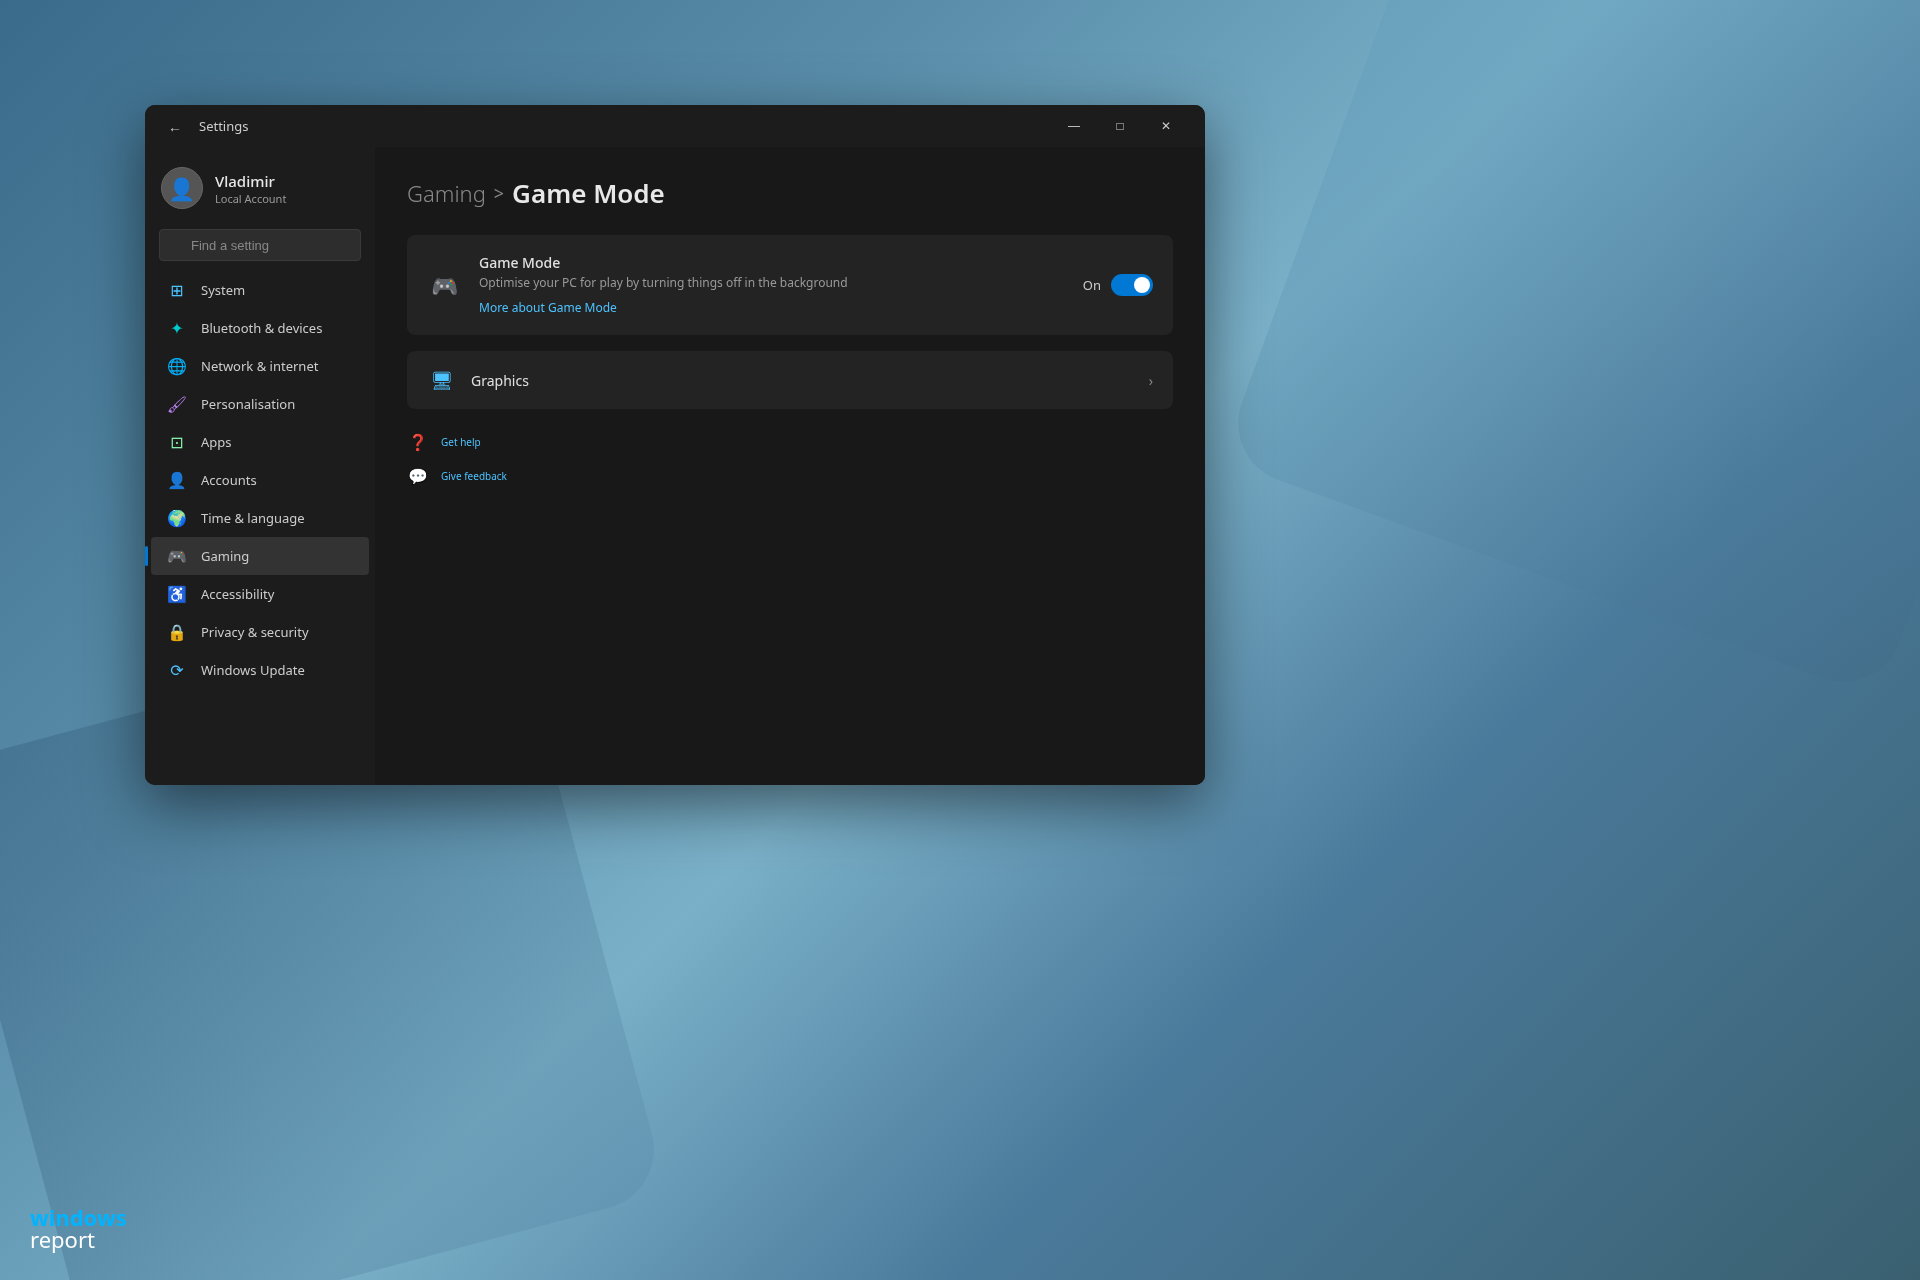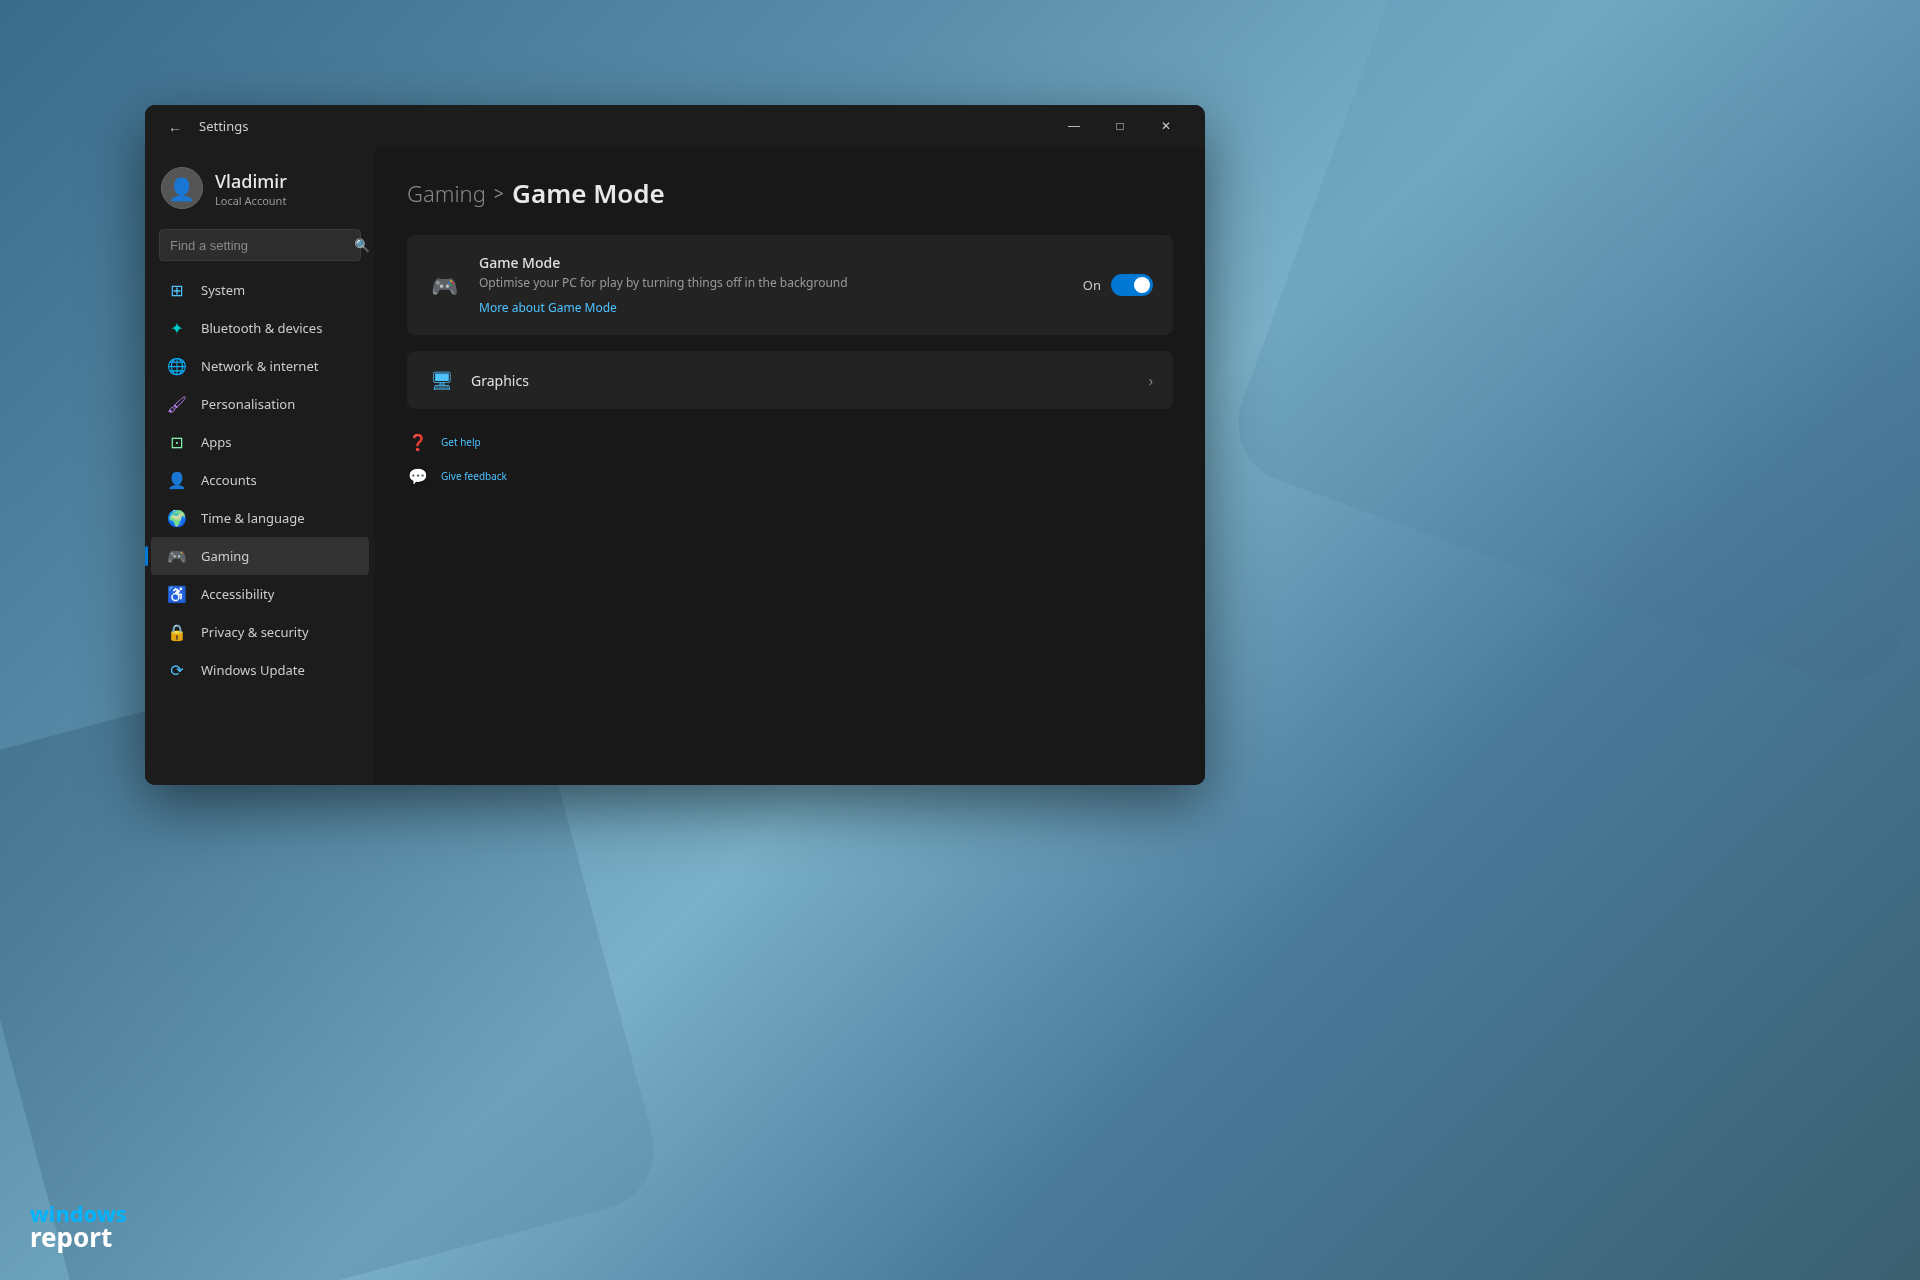--- a/index.html
+++ b/index.html
@@ -62,22 +62,22 @@
 
     .wr-windows {
       color: #00b4ff;
       font-size: 22px;
       font-weight: 700;
       line-height: 1;
     }
 
     .wr-report {
       color: white;
-      font-size: 26px;
-      font-weight: 700;
+      font-size: 22px;
+      font-weight: 400;
       line-height: 1;
     }
 
     
     .settings-window {
       position: absolute;
       top: 105px;
       left: 145px;
       width: 1060px;
       height: 680px;
@@ -185,21 +185,21 @@
       color: #bbb;
     }
 
     .user-info {
       display: flex;
       flex-direction: column;
     }
 
     .user-name {
       color: #e8e8e8;
-      font-size: 18px;
+      font-size: 15px;
       font-weight: 500;
     }
 
     .user-account-type {
       color: #999;
       font-size: 11px;
     }
 
     
     .search-container {
@@ -216,20 +216,21 @@
       border: 1px solid #3a3a3a;
     }
 
     .search-input {
       background: transparent;
       border: none;
       outline: none;
       color: #bbb;
       font-size: 13px;
       flex: 1;
+      margin-left: 21px;
     }
 
     .search-input::placeholder { color: #888; }
 
     .search-icon-btn {
       color: #bbb;
       font-size: 13px;
       cursor: pointer;
     }
 

